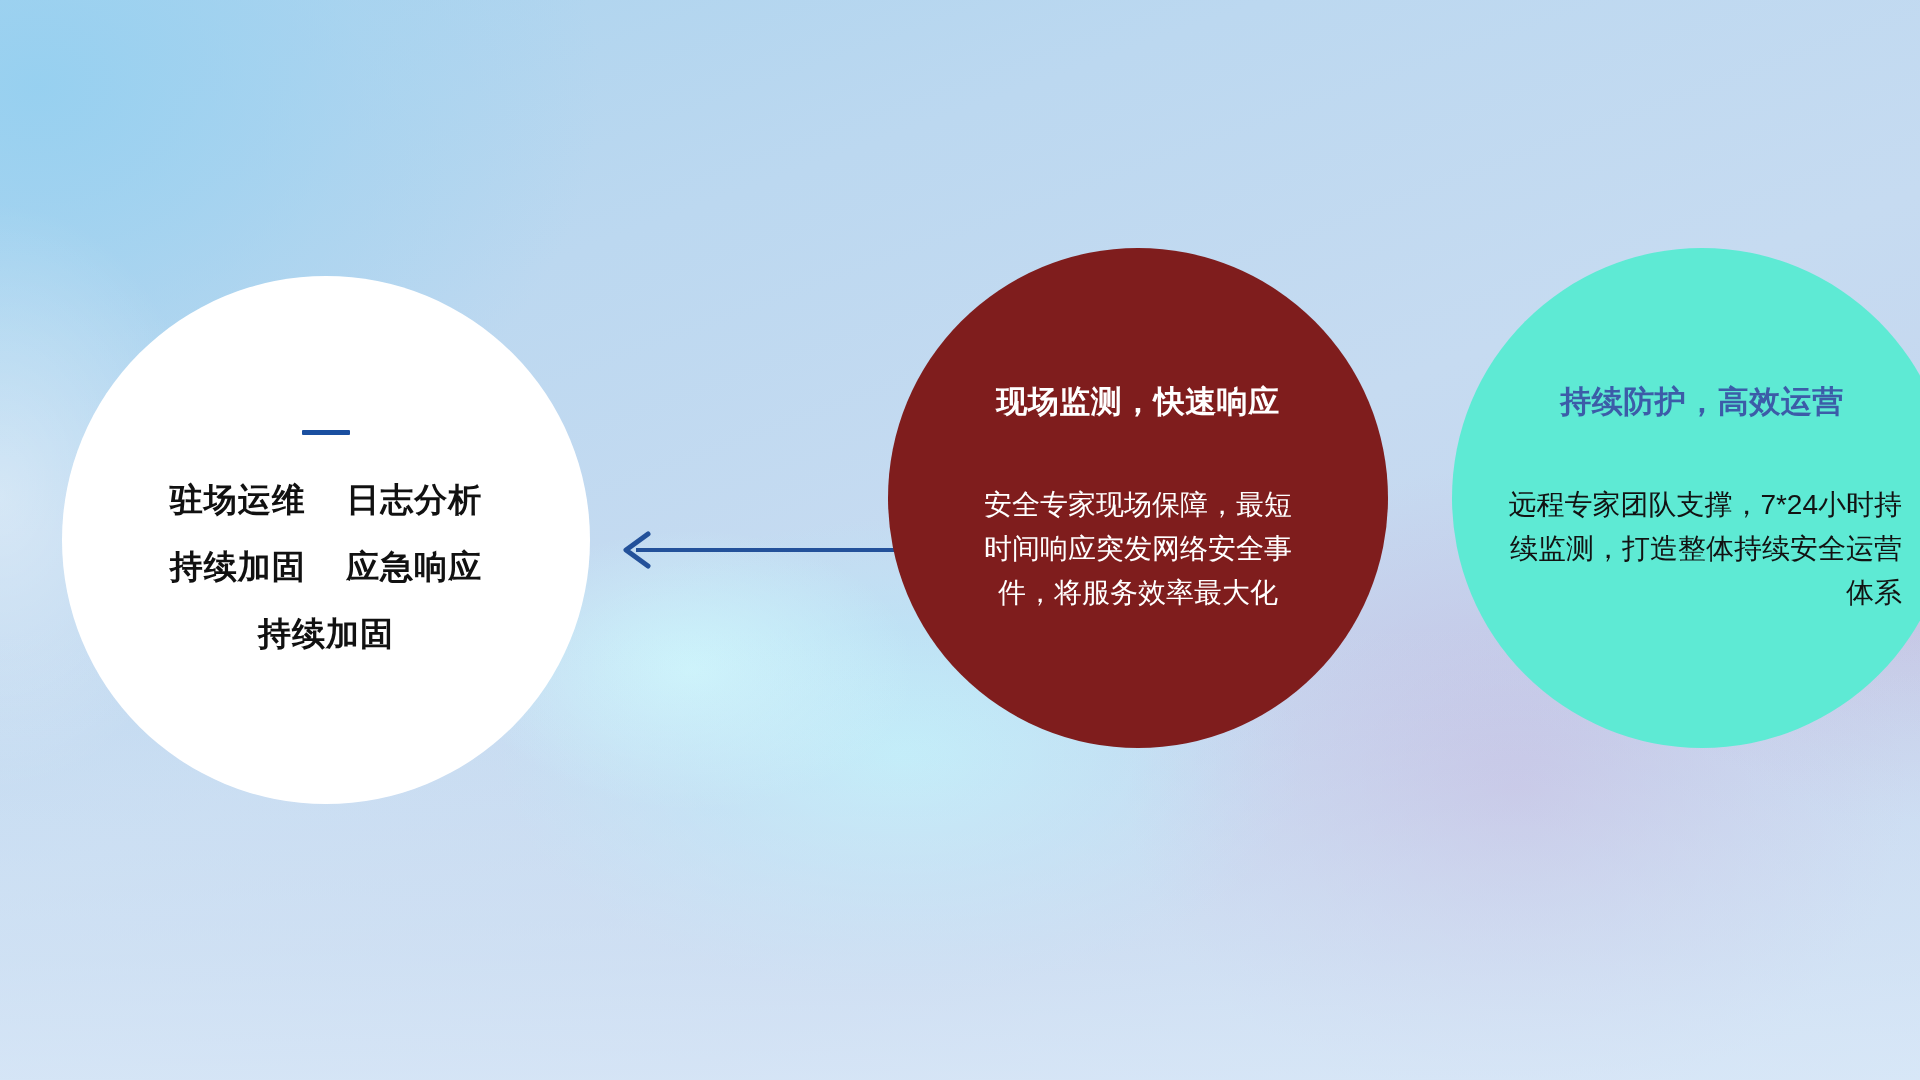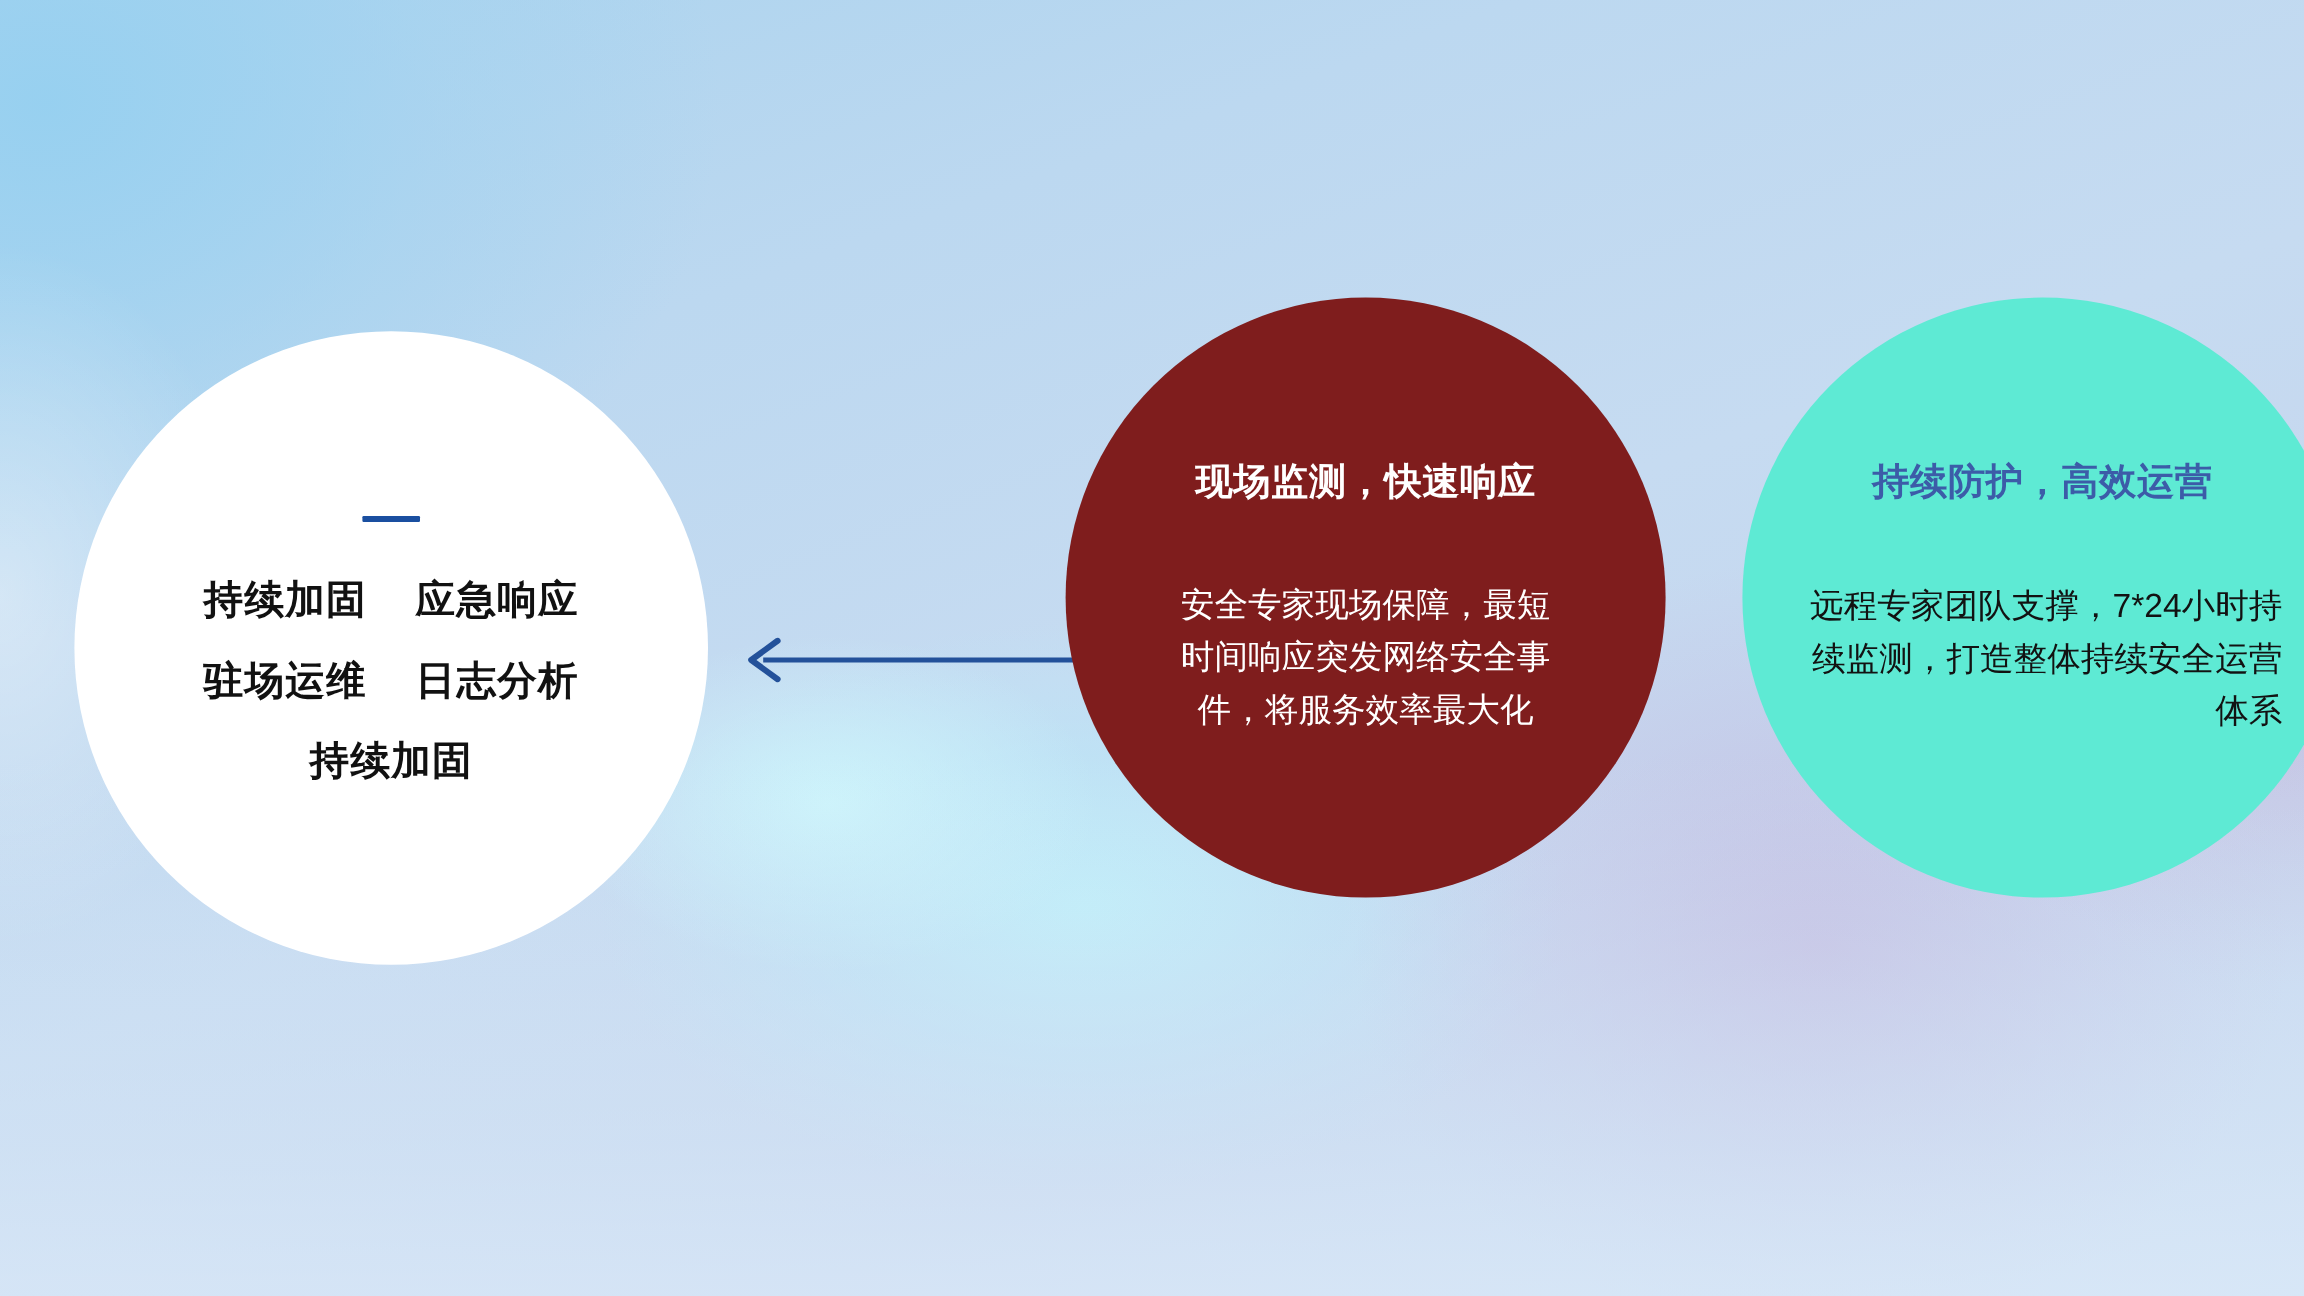--- a/index.html
+++ b/index.html
@@ -166,22 +166,22 @@
   <div class="bg-layer bg-glow-lav2"></div>
   <div class="bg-layer bg-glow-bottom"></div>
 
   <svg id="connector-arrow" viewBox="0 0 300 80">
     <line x1="300" y1="40" x2="36" y2="40" stroke="#23519a" stroke-width="4"></line>
     <polyline points="48,24 26,40 48,56" fill="none" stroke="#23519a" stroke-width="5" stroke-linecap="round" stroke-linejoin="round"></polyline>
   </svg>
 
   <div class="circle" id="circle-left">
     <div class="left-dash"></div>
+    <div class="left-line">驻场运维    日志分析</div>
     <div class="left-line">持续加固    应急响应</div>
-    <div class="left-line">驻场运维    日志分析</div>
     <div class="left-line">持续加固</div>
   </div>
 
   <div class="circle" id="circle-mid">
     <div class="c-title">现场监测，快速响应</div>
     <div class="c-body">安全专家现场保障，最短时间响应突发网络安全事件，将服务效率最大化</div>
   </div>
 
   <div class="circle" id="circle-right">
     <div class="c-title">持续防护，高效运营</div>

